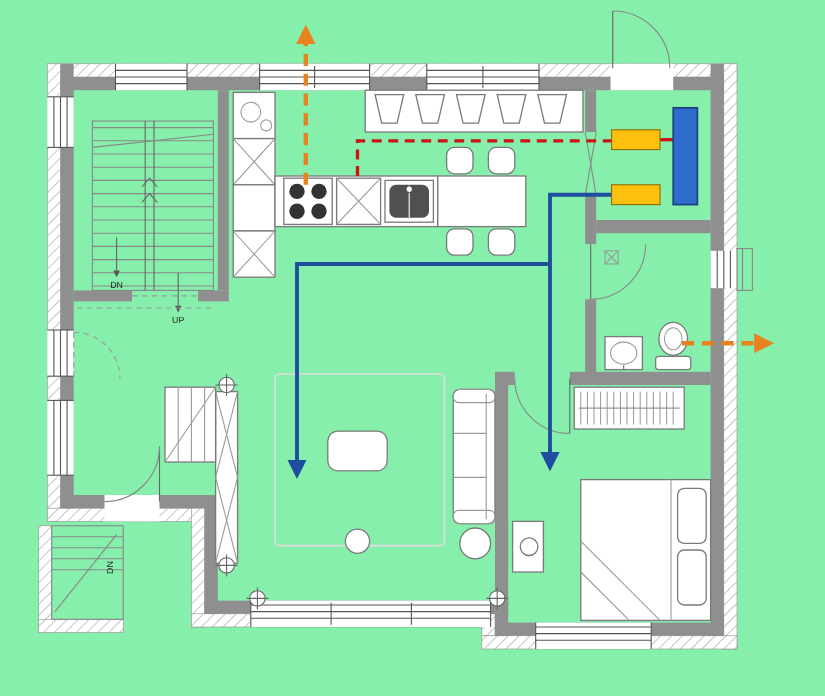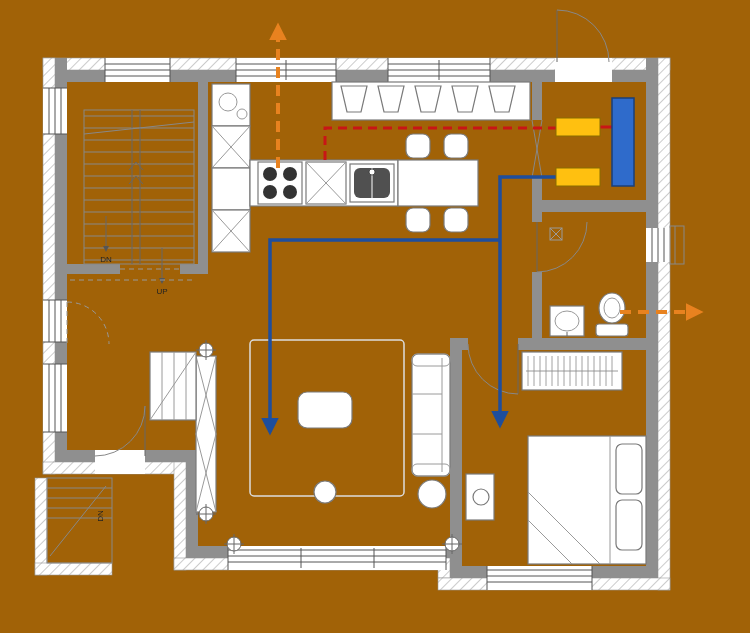--- a/index.html
+++ b/index.html
@@ -1,16 +1,16 @@
 <!DOCTYPE html>
 <html><head>
 <meta charset="utf-8">
 <style>
   html,body{margin:0;padding:0;background:#ffffff;}
-  .stage{width:750px;height:633px;position:relative;background:#a16207;overflow:hidden;
+  .stage{width:750px;height:633px;position:relative;background:#86efac;overflow:hidden;
          font-family:"Liberation Sans", sans-serif;}
   svg{display:block;}
   .wallseg{stroke:none;}
   .thin{stroke:#666;stroke-width:1;fill:none;}
   .thin2{stroke:#888;stroke-width:1;fill:none;}
   .furn{stroke:#7a7a7a;stroke-width:1.2;fill:#ffffff;}
   .furnlite{stroke:#9a9a9a;stroke-width:1;fill:none;}
   .winline{stroke:#555;stroke-width:1;fill:none;}
   .dash{stroke:#999;stroke-width:1;stroke-dasharray:5 4;fill:none;}
   .lbl{font-size:8px;fill:#222;}

